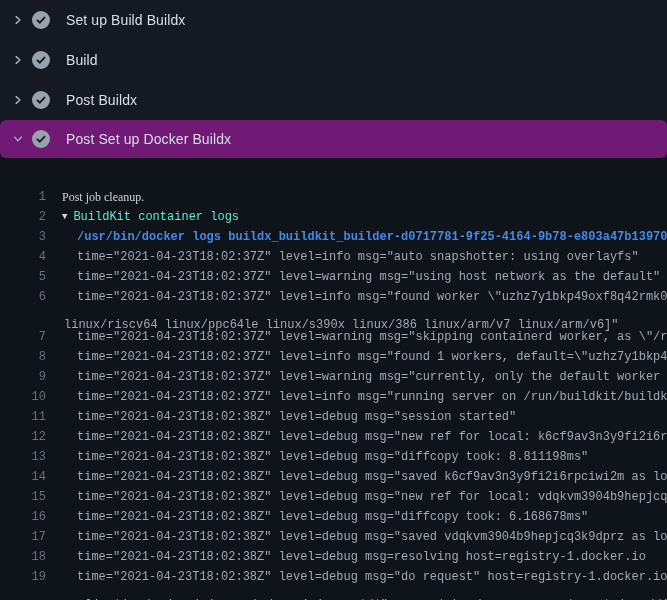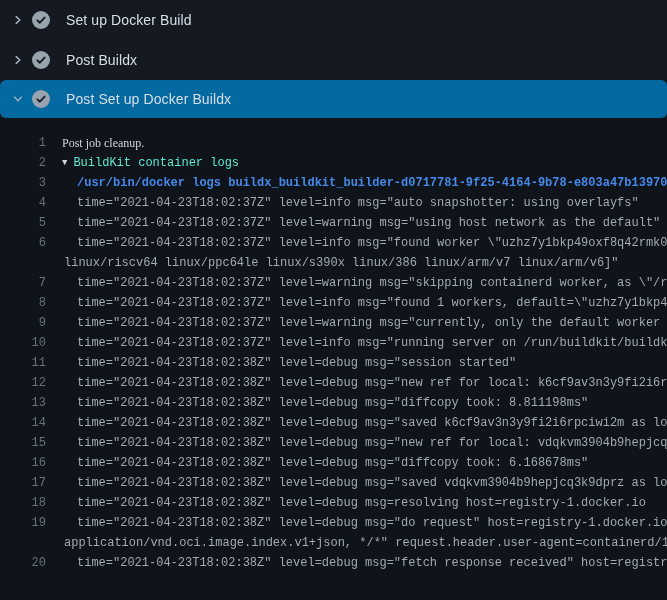--- a/index.html
+++ b/index.html
@@ -7,21 +7,21 @@
     width:667px;height:600px;overflow:hidden;
     background:#0f131a;
     font-family:"Liberation Sans","DejaVu Sans",sans-serif;
   }
   
   .steps{background:#141922;}
   .step-row{
     height:40px;display:flex;align-items:center;
     padding:0 0 0 12px;box-sizing:border-box;cursor:pointer;
   }
-  .step-row.expanded{background:#0369a1;border-radius:6px;height:38px;margin-bottom:6px;}
+  .step-row.expanded{background:#701a75;border-radius:6px;height:38px;margin-bottom:20px;}
   .chev{width:12px;height:12px;color:#aeb7c2;display:flex;align-items:center;justify-content:center;flex:0 0 12px;}
   .chev svg{display:block;}
   .check{width:18px;height:18px;margin-left:8px;flex:0 0 18px;}
   .step-label{margin-left:16px;color:#d8dfe7;font-size:14px;font-weight:500;letter-spacing:.1px;}
   
   .log{
     background:#0f131a;padding-top:9px;
     font-family:"Liberation Mono","DejaVu Sans Mono",monospace;
     font-size:12px;line-height:20px;
     white-space:pre;overflow:hidden;width:667px;
@@ -30,42 +30,56 @@
   .gutter{
     flex:0 0 46px;width:46px;text-align:right;color:#68717d;
     user-select:none;cursor:pointer;
   }
   .ltext{color:#a2aab4;}
   .k-top .ltext{padding-left:16px;color:#ced6de;font-family:Liberation Serif, serif;}
   .k-grouphead .ltext{padding-left:6px;color:#5eead4;cursor:pointer;}
   .k-grouphead .gmark{padding-left:16px;color:#ced6de;font-size:9px;cursor:pointer;}
   .k-cmd .ltext{padding-left:31px;color:#4689e8;font-weight:bold;text-align:center;}
   .k-in .ltext{padding-left:31px;}
-  .k-wrap .ltext{padding-left:18px;}
+  .k-wrap .ltext{padding-left:18px;margin-top:8px;}
 </style>
 </head>
 <body>
 
 <div class="steps">
 
   <div class="step-row">
     <span class="chev">
       <svg width="12" height="12" viewBox="0 0 16 16">
           <path d="M5.5 3.5 L10.5 8 L5.5 12.5" fill="none" stroke="currentColor" stroke-width="1.8" stroke-linecap="round" stroke-linejoin="round"></path>
         </svg>
     </span>
     <span class="check">
       <svg width="18" height="18" viewBox="0 0 16 16">
           <circle cx="8" cy="8" r="8" fill="#99a3ad"></circle>
           <path d="M4.8 8.3 L7 10.4 L11.2 5.9" stroke="#141922" stroke-width="1.7" fill="none" stroke-linecap="round" stroke-linejoin="round"></path>
         </svg>
     </span>
-    <span class="step-label">Set up Docker Build</span>
+    <span class="step-label">Set up Build Buildx</span>
   </div>
 
+  <div class="step-row">
+    <span class="chev">
+      <svg width="12" height="12" viewBox="0 0 16 16">
+          <path d="M5.5 3.5 L10.5 8 L5.5 12.5" fill="none" stroke="currentColor" stroke-width="1.8" stroke-linecap="round" stroke-linejoin="round"></path>
+        </svg>
+    </span>
+    <span class="check">
+      <svg width="18" height="18" viewBox="0 0 16 16">
+          <circle cx="8" cy="8" r="8" fill="#99a3ad"></circle>
+          <path d="M4.8 8.3 L7 10.4 L11.2 5.9" stroke="#141922" stroke-width="1.7" fill="none" stroke-linecap="round" stroke-linejoin="round"></path>
+        </svg>
+    </span>
+    <span class="step-label">Build</span>
+  </div>
 
   <div class="step-row">
     <span class="chev">
       <svg width="12" height="12" viewBox="0 0 16 16">
           <path d="M5.5 3.5 L10.5 8 L5.5 12.5" fill="none" stroke="currentColor" stroke-width="1.8" stroke-linecap="round" stroke-linejoin="round"></path>
         </svg>
     </span>
     <span class="check">
       <svg width="18" height="18" viewBox="0 0 16 16">
           <circle cx="8" cy="8" r="8" fill="#99a3ad"></circle>

